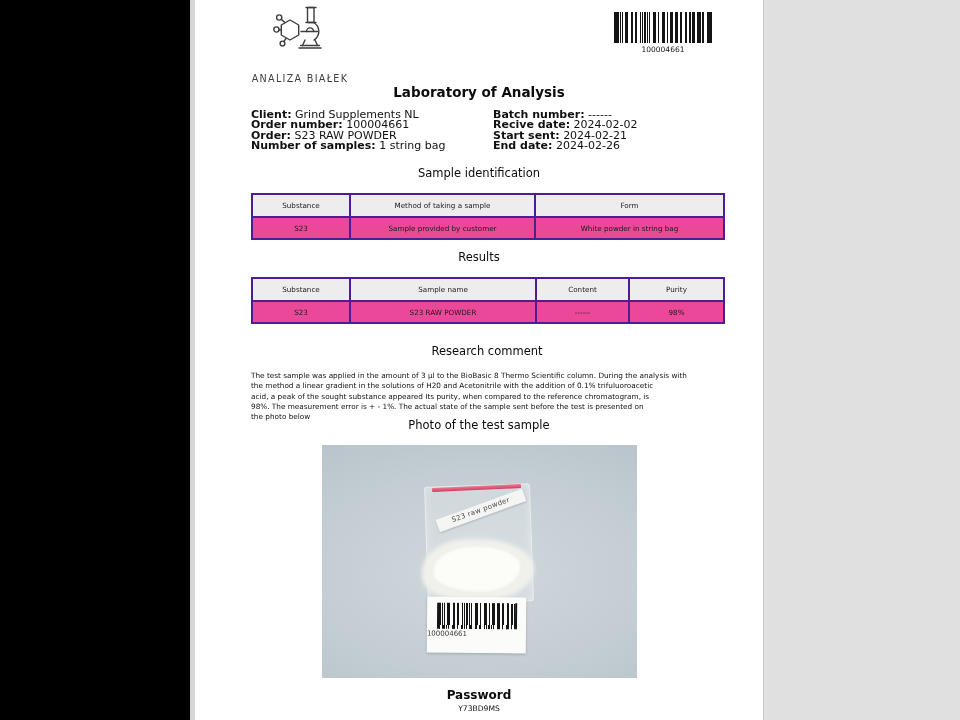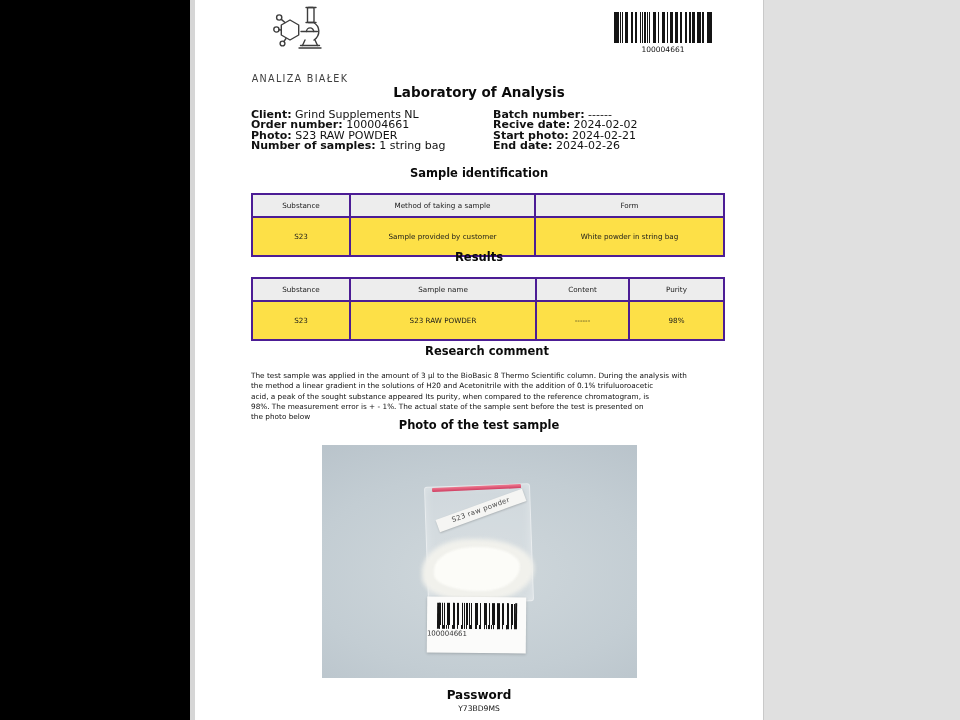--- a/index.html
+++ b/index.html
@@ -34,27 +34,27 @@
 
   .doc-title { position:absolute; top:84px; left:0; width:100%; text-align:center; font-size:13.5px; font-weight:700; color:#0b0b0b; }
 
   
   .info-row { position:absolute; left:56px; top:110px; width:470px; display:flex; }
   .info-col { font-size:11px; line-height:10.4px; color:#111; }
   .info-col.left { width:242px; }
   .info-col.right { flex:1; }
   .info-line b { font-weight:700; }
 
-  .sec-heading { position:absolute; left:0; width:100%; text-align:center; font-size:11.5px; font-weight:700; color:#0b0b0b; }
+  .sec-heading { position:absolute; left:0; width:100%; text-align:center; font-size:11.5px; font-weight:400; color:#0b0b0b; }
 
   
   .doc-table { position:absolute; left:56px; border-collapse:collapse; table-layout:fixed; width:472px; border:2px solid #2e2e2e; }
   .doc-table th, .doc-table td { border:2px solid #4c1d95; text-align:center; vertical-align:middle; font-size:7.2px; font-weight:400; color:#1a1a1a; }
   .doc-table th { background:#ededed; height:23px; }
-  .doc-table td { background:#fde047; height:39px; }
+  .doc-table td { background:#ec4899; height:22px; }
 
   .comment { position:absolute; left:56px; top:371px; width:505px; font-size:7.3px; line-height:10.3px; color:#111; white-space:pre-line; }
 
   
   .photo {
     position:absolute; left:127px; top:445px; width:315px; height:233px;
     background:radial-gradient(120% 95% at 50% 55%, #d0d8dc 0%, #c3cdd3 45%, #aeb9c2 100%);
     overflow:hidden;
   }
   .bag {
@@ -121,27 +121,27 @@
       <div class="bars"></div>
       <div class="bc-num">100004661</div>
     </div>
 
     <div class="doc-title">Laboratory of Analysis</div>
 
     <div class="info-row">
       <div class="info-col left">
         <div class="info-line"><b>Client:</b> <span>Grind Supplements NL</span></div>
         <div class="info-line"><b>Order number:</b>&nbsp;<span>100004661</span></div>
-        <div class="info-line"><b>Photo:</b> <span>S23 RAW POWDER</span></div>
+        <div class="info-line"><b>Order:</b> <span>S23 RAW POWDER</span></div>
         <div class="info-line"><b>Number of samples:</b> <span>1 string bag</span></div>
       </div>
       <div class="info-col right">
         <div class="info-line"><b>Batch number:</b>&nbsp;<span>------</span></div>
         <div class="info-line"><b>Recive date:</b>&nbsp;<span>2024-02-02</span></div>
-        <div class="info-line"><b>Start photo:</b>&nbsp;<span>2024-02-21</span></div>
+        <div class="info-line"><b>Start sent:</b>&nbsp;<span>2024-02-21</span></div>
         <div class="info-line"><b>End date:</b>&nbsp;<span>2024-02-26</span></div>
       </div>
     </div>
 
     <div class="sec-heading" style="top:166px;">Sample identification</div>
 
     <table class="doc-table" style="top:193px;">
       <colgroup>
           <col style="width:98px">
           <col style="width:185px">

